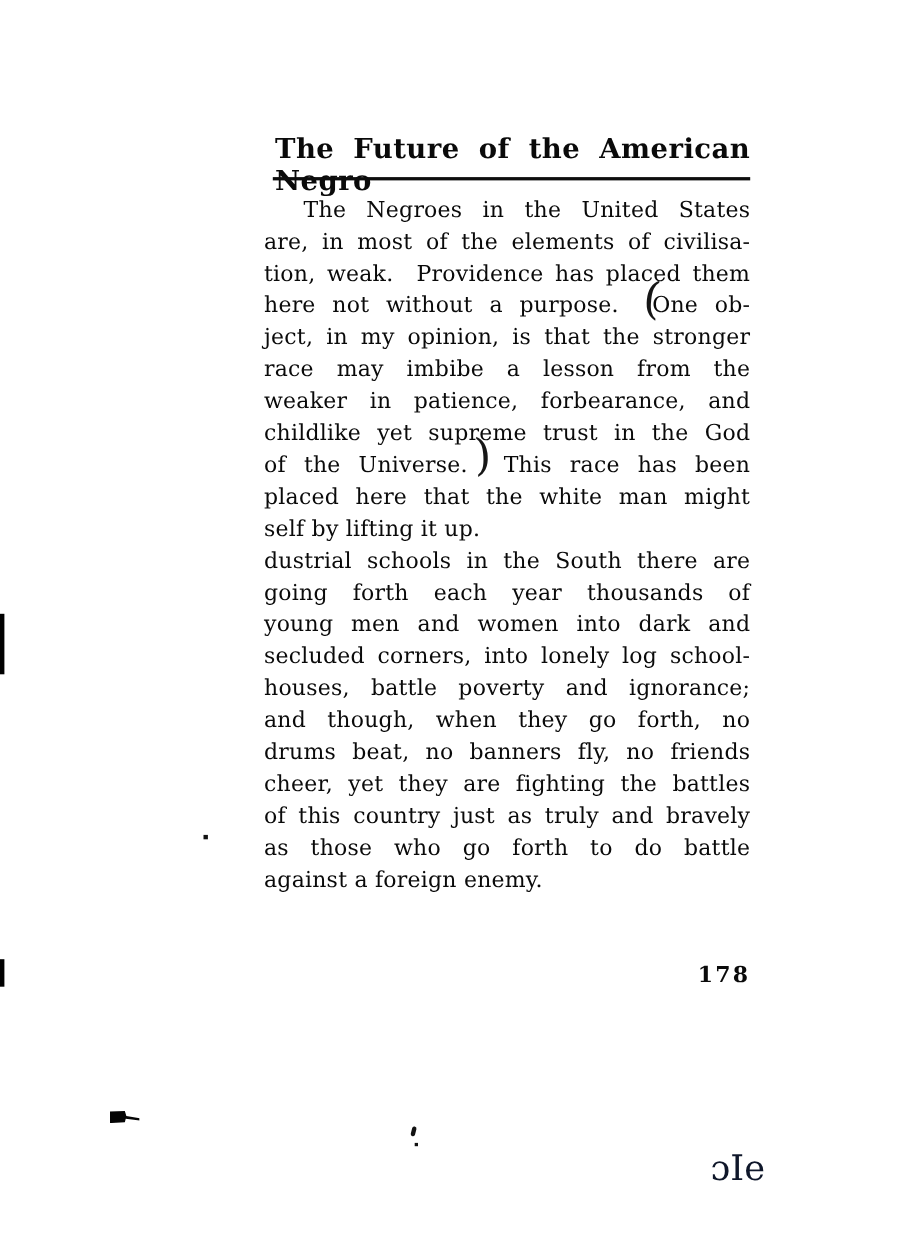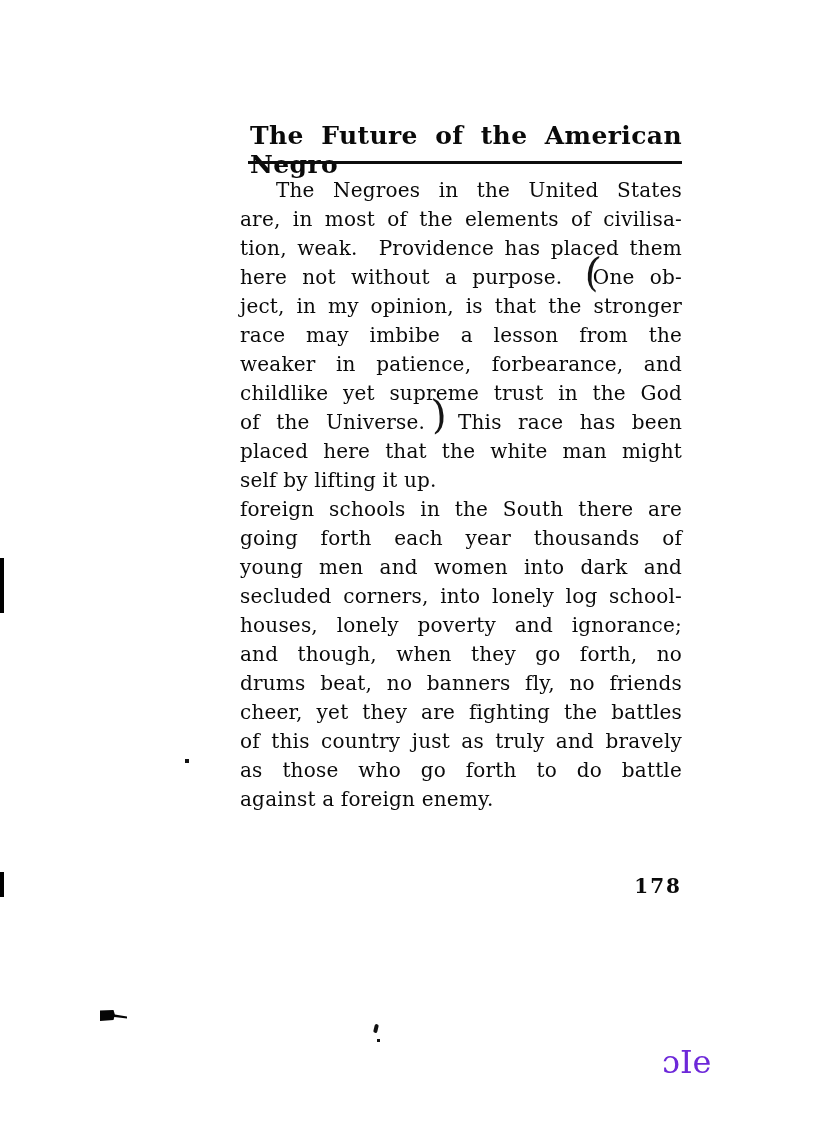--- a/index.html
+++ b/index.html
@@ -70,26 +70,26 @@
     font-family: "DejaVu Serif", serif;
     font-weight: normal;
     font-size: 40px;
     line-height: 1;
     color: #161616;
   }
   .open-paren  { left: 585px; top: 252px; transform: rotate(6deg); }
   .close-paren { left: 431px; top: 394px; transform: rotate(-3deg); }
   .bleed {
     position: absolute;
-    left: 662px;
+    left: 646px;
     top: 1046px;
     font-family: "DejaVu Serif", serif;
     font-size: 32px;
     line-height: 1;
-    color: #6d28d9;
+    color: #0f172a;
   }
   .smudge {
     position: absolute;
     left: 100px;
     top: 1010px;
     width: 27px;
     height: 11px;
     background: #050505;
     clip-path: polygon(0 5%, 50% 0, 55% 42%, 100% 60%, 100% 78%, 53% 64%, 50% 92%, 0 100%);
   }
@@ -115,25 +115,25 @@
     <div class="line">tion, weak.&nbsp; Providence has placed them</div>
     <div class="line">here not without a purpose.&nbsp; One ob-</div>
     <div class="line">ject, in my opinion, is that the stronger</div>
     <div class="line">race may imbibe a lesson from the</div>
     <div class="line">weaker in patience, forbearance, and</div>
     <div class="line">childlike yet supreme trust in the God</div>
     <div class="line">of the Universe.&nbsp; This race has been</div>
     <div class="line">placed here that the white man might</div>
     <div class="line last">self by lifting it up.</div>
 
-    <div class="line">foreign schools in the South there are</div>
+    <div class="line">dustrial schools in the South there are</div>
     <div class="line">going forth each year thousands of</div>
     <div class="line">young men and women into dark and</div>
     <div class="line">secluded corners, into lonely log school-</div>
-    <div class="line">houses, lonely poverty and ignorance;</div>
+    <div class="line">houses, battle poverty and ignorance;</div>
     <div class="line">and though, when they go forth, no</div>
     <div class="line">drums beat, no banners fly, no friends</div>
     <div class="line">cheer, yet they are fighting the battles</div>
     <div class="line">of this country just as truly and bravely</div>
     <div class="line">as those who go forth to do battle</div>
     <div class="line last">against a foreign enemy.</div>
   </div>
 
   <div class="pagenum">178</div>
 

